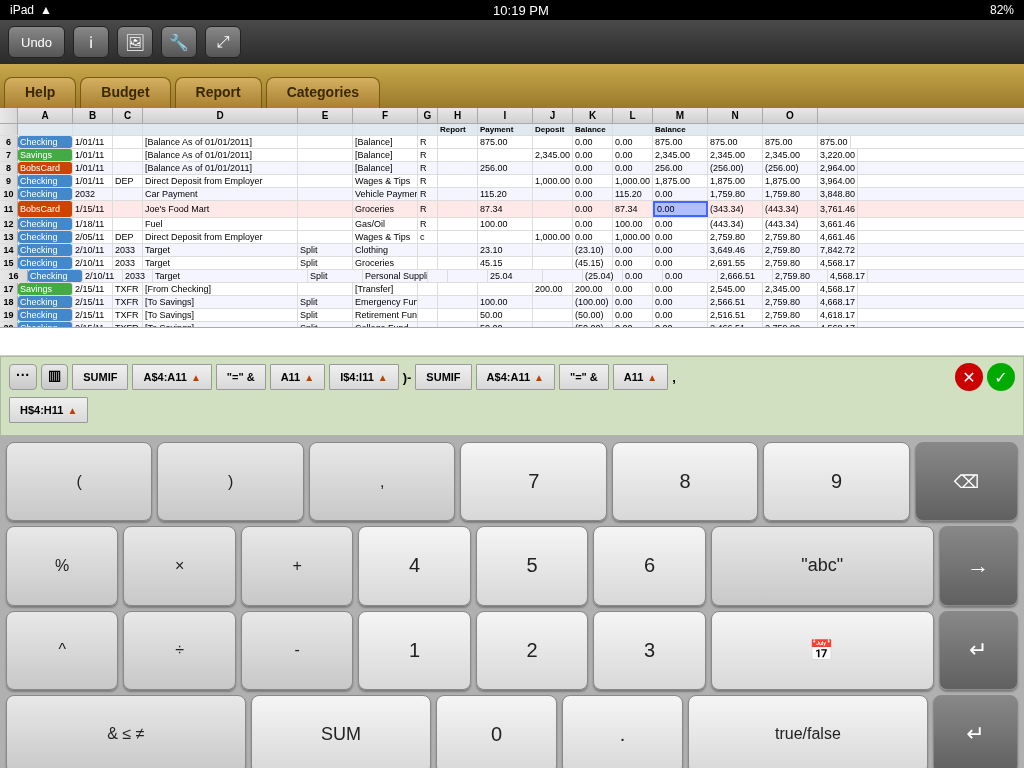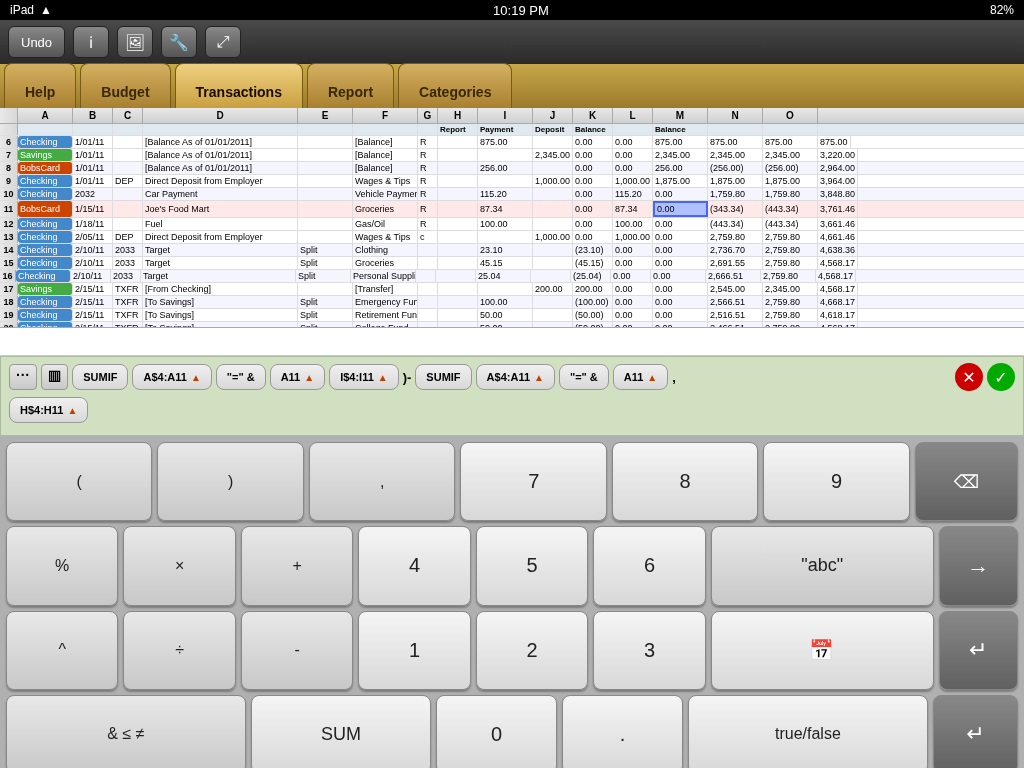--- a/index.html
+++ b/index.html
@@ -68,21 +68,21 @@
       display: flex;
       align-items: flex-end;
       padding: 0 4px;
     }
     .tab {
       background: linear-gradient(to bottom, #d4b060, #a88030);
       border: 1px solid #7a5a10;
       border-bottom: none;
       border-radius: 8px 8px 0 0;
       color: #3a2800;
-      padding: 20px 20px 8px;
+      padding: 6px 20px 8px;
       font-size: 14px;
       font-weight: 600;
       cursor: pointer;
       margin-right: 4px;
     }
     .tab.active {
       background: linear-gradient(to bottom, #f0d080, #c8a040);
       color: #1a0a00;
     }
 
@@ -152,21 +152,21 @@
       border-radius: 4px;
       padding: 2px 8px;
       font-size: 12px;
       font-weight: 600;
       cursor: pointer;
       height: 26px;
     }
     .formula-pill {
       background: linear-gradient(to bottom, #f0f0f0, #d8d8d8);
       border: 1px solid #999;
-      border-radius: 8px;
+      border-radius: 1px;
       padding: 6px 10px;
       font-size: 11px;
       font-weight: 600;
       display: flex;
       align-items: center;
       gap: 4px;
       cursor: pointer;
     }
     .formula-pill .arrow { color: #c04000; font-size: 10px; }
     .formula-cancel {
@@ -310,21 +310,20 @@
       <span>🔧</span>
     </div>
   <div class="toolbar-icon-btn">
       <span>⤢</span>
     </div>
 </div>
 
 <div id="tab-bar">
   <div class="tab">Help</div>
   <div class="tab">Budget</div>
-  <div class="tab active">Transactions</div>
   <div class="tab">Report</div>
   <div class="tab">Categories</div>
 </div>
 
 <div id="spreadsheet-container">
   <div class="spreadsheet-header-row">
     <div class="col-header row-num" style="width:18px"></div>
     <div class="col-header" style="width:55px">A</div>
     <div class="col-header" style="width:40px">B</div>
     <div class="col-header" style="width:30px">C</div>
@@ -521,23 +520,23 @@
         <div class="cell" style="width: 155px;">Target</div>
         <div class="cell" style="width: 55px;">Split</div>
         <div class="cell" style="width: 65px;">Clothing</div>
         <div class="cell" style="width: 20px;"></div>
         <div class="cell" style="width: 40px;"></div>
         <div class="cell" style="width: 55px;">23.10</div>
         <div class="cell" style="width: 40px;"></div>
         <div class="cell" style="width: 40px;">(23.10)</div>
         <div class="cell" style="width: 40px;">0.00</div>
         <div class="cell" style="width: 55px;">0.00</div>
-        <div class="cell" style="width: 55px;">2,736.70</div>
+        <div class="cell" style="width: 55px;">3,649.46</div>
         <div class="cell" style="width: 55px;">2,759.80</div>
-        <div class="cell">4,638.36</div>
+        <div class="cell">7,842.72</div>
       </div>
       <div class="spreadsheet-row">
         <div class="cell row-num" style="width: 18px;">15</div>
         <div class="cell" style="width: 55px; background: rgb(68, 136, 204); color: rgb(255, 255, 255); border-radius: 3px;">Checking</div>
         <div class="cell" style="width: 40px;">2/10/11</div>
         <div class="cell" style="width: 30px;">2033</div>
         <div class="cell" style="width: 155px;">Target</div>
         <div class="cell" style="width: 55px;">Split</div>
         <div class="cell" style="width: 65px;">Groceries</div>
         <div class="cell" style="width: 20px;"></div>
@@ -545,21 +544,21 @@
         <div class="cell" style="width: 55px;">45.15</div>
         <div class="cell" style="width: 40px;"></div>
         <div class="cell" style="width: 40px;">(45.15)</div>
         <div class="cell" style="width: 40px;">0.00</div>
         <div class="cell" style="width: 55px;">0.00</div>
         <div class="cell" style="width: 55px;">2,691.55</div>
         <div class="cell" style="width: 55px;">2,759.80</div>
         <div class="cell">4,568.17</div>
       </div>
       <div class="spreadsheet-row" style="background: rgb(245, 245, 255);">
-        <div class="cell row-num" style="width: 16px;">16</div>
+        <div class="cell row-num" style="width: 28px;">16</div>
         <div class="cell" style="width: 55px; background: rgb(68, 136, 204); color: rgb(255, 255, 255); border-radius: 3px;">Checking</div>
         <div class="cell" style="width: 40px;">2/10/11</div>
         <div class="cell" style="width: 30px;">2033</div>
         <div class="cell" style="width: 155px;">Target</div>
         <div class="cell" style="width: 55px;">Split</div>
         <div class="cell" style="width: 65px;">Personal Supplies</div>
         <div class="cell" style="width: 20px;"></div>
         <div class="cell" style="width: 40px;"></div>
         <div class="cell" style="width: 55px;">25.04</div>
         <div class="cell" style="width: 40px;"></div>

